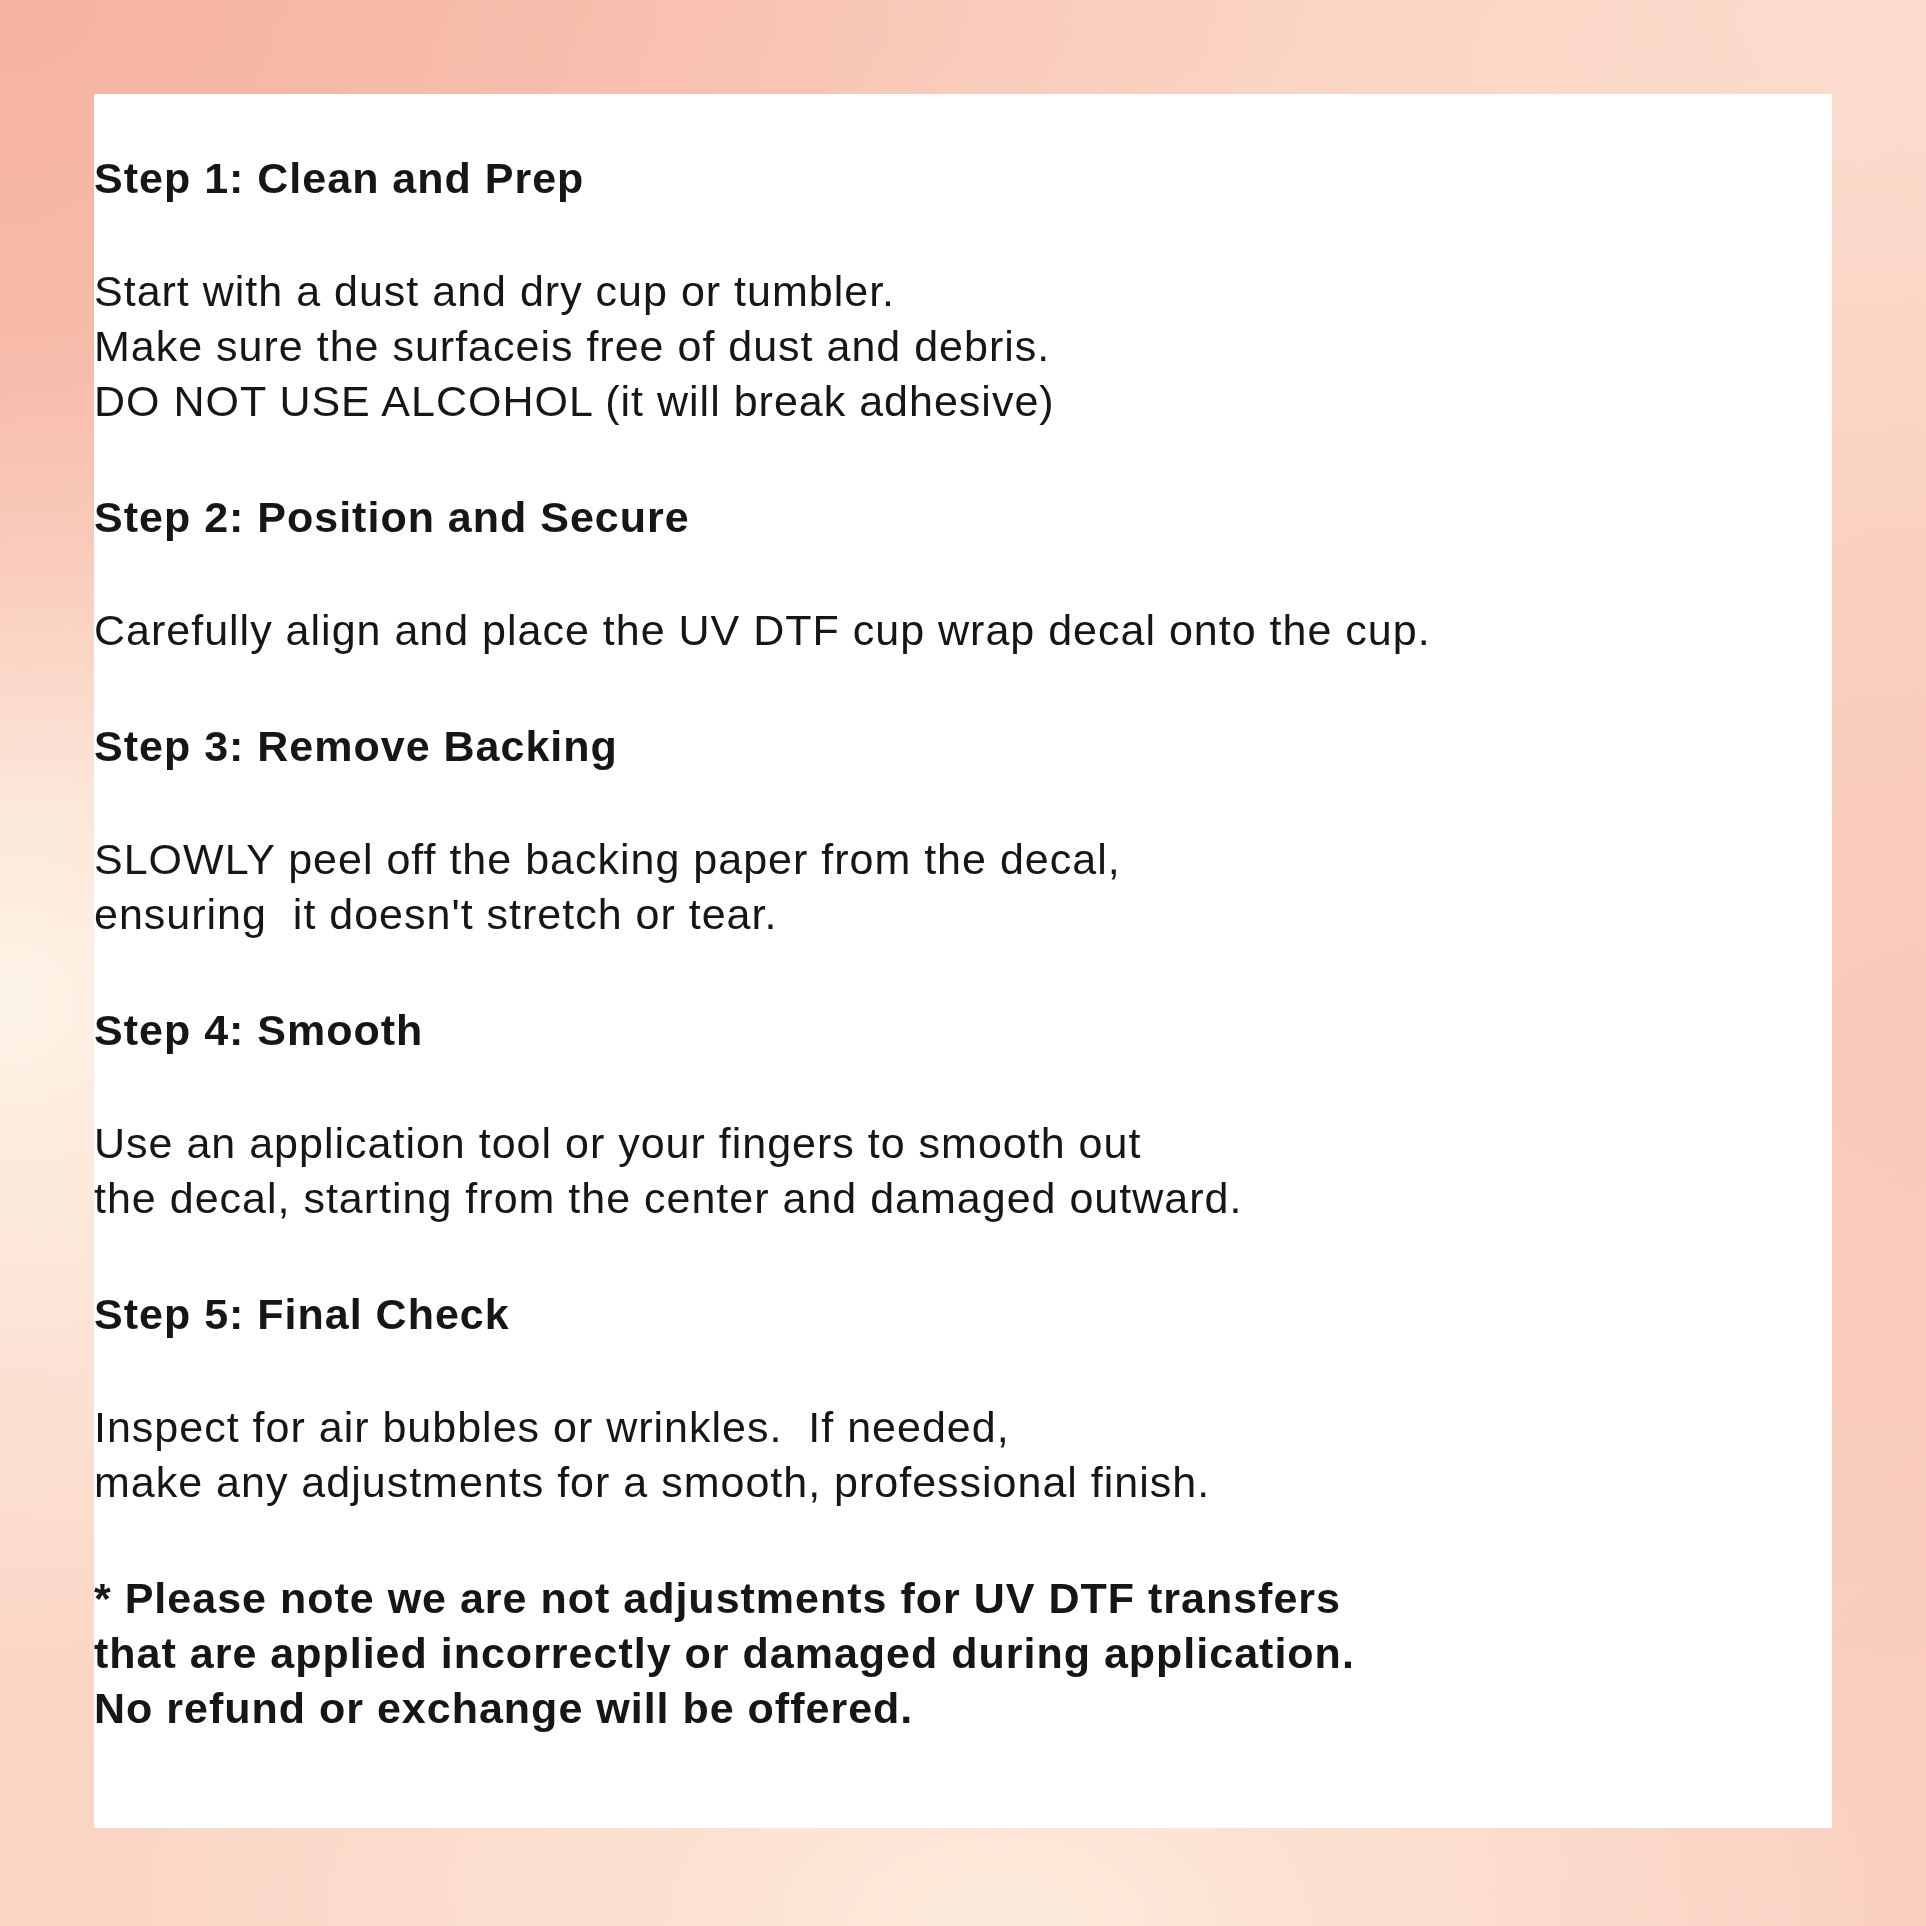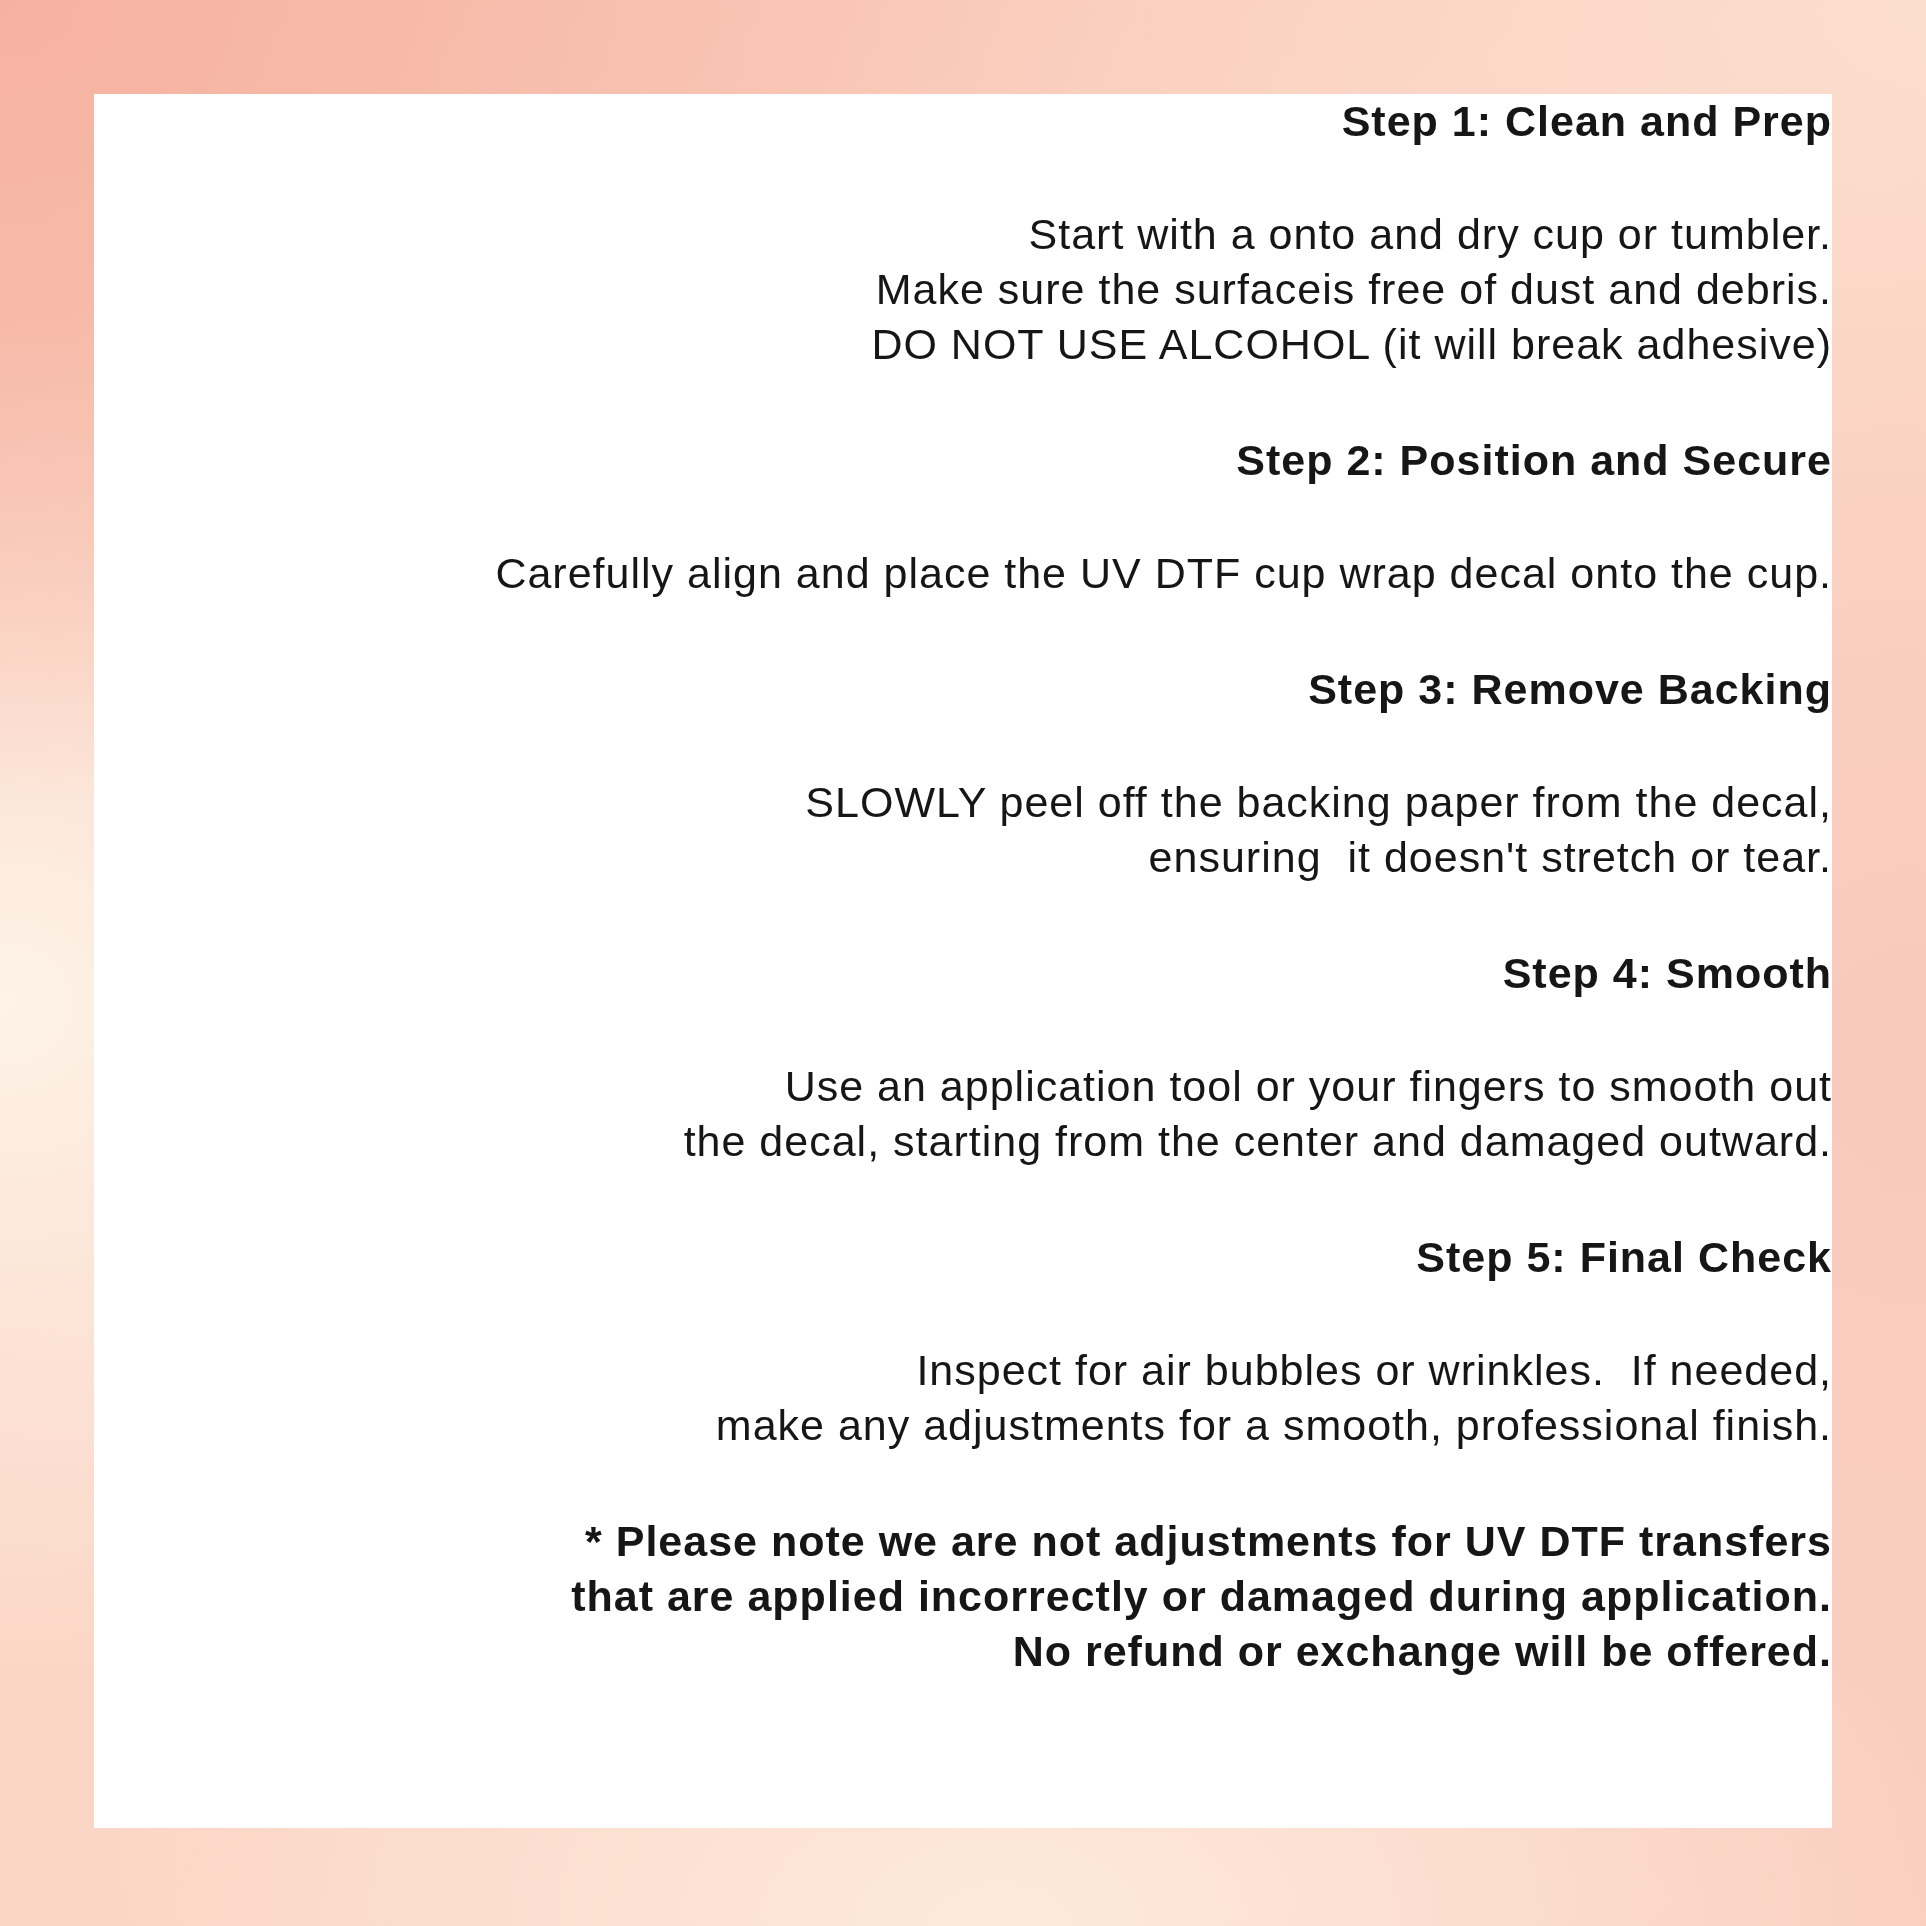--- a/index.html
+++ b/index.html
@@ -26,21 +26,22 @@
       linear-gradient(140deg, #f8c2b1 0%, #fbd6c6 45%, #f9cec0 100%);
   }
   .card {
     position: absolute;
     left: 94px;
     top: 94px;
     right: 95px;
     bottom: 99px;
     background: #ffffff;
     box-sizing: border-box;
-    text-align: right;
+    padding-top: 57px;
+    text-align: left;
     color: #161616;
   }
   .heading {
     margin: 0 0 58px 0;
     font-size: 43px;
     font-weight: 700;
     line-height: 55px;
     letter-spacing: 1px;
     white-space: pre-wrap;
   }
@@ -63,21 +64,21 @@
 </style>
 </head>
 <body>
 
 <div class="frame">
   <div class="card">
 
     <section>
       <h2 class="heading">Step 1: Clean and Prep</h2>
       <div class="para">
-        <div class="line"><span class="b"></span><span>Start with a onto and dry cup or tumbler.</span></div>
+        <div class="line"><span class="b"></span><span>Start with a dust and dry cup or tumbler.</span></div>
         <div class="line"><span class="b"></span><span>Make sure the surfaceis free of dust and debris.</span></div>
         <div class="line"><span class="b">DO NOT USE ALCOHOL</span><span> (it will break adhesive)</span></div>
       </div>
     </section>
 
     <section>
       <h2 class="heading">Step 2: Position and Secure</h2>
       <div class="para">
         <div class="line"><span class="b"></span><span>Carefully align and place the UV DTF cup wrap decal onto the cup.</span></div>
       </div>

